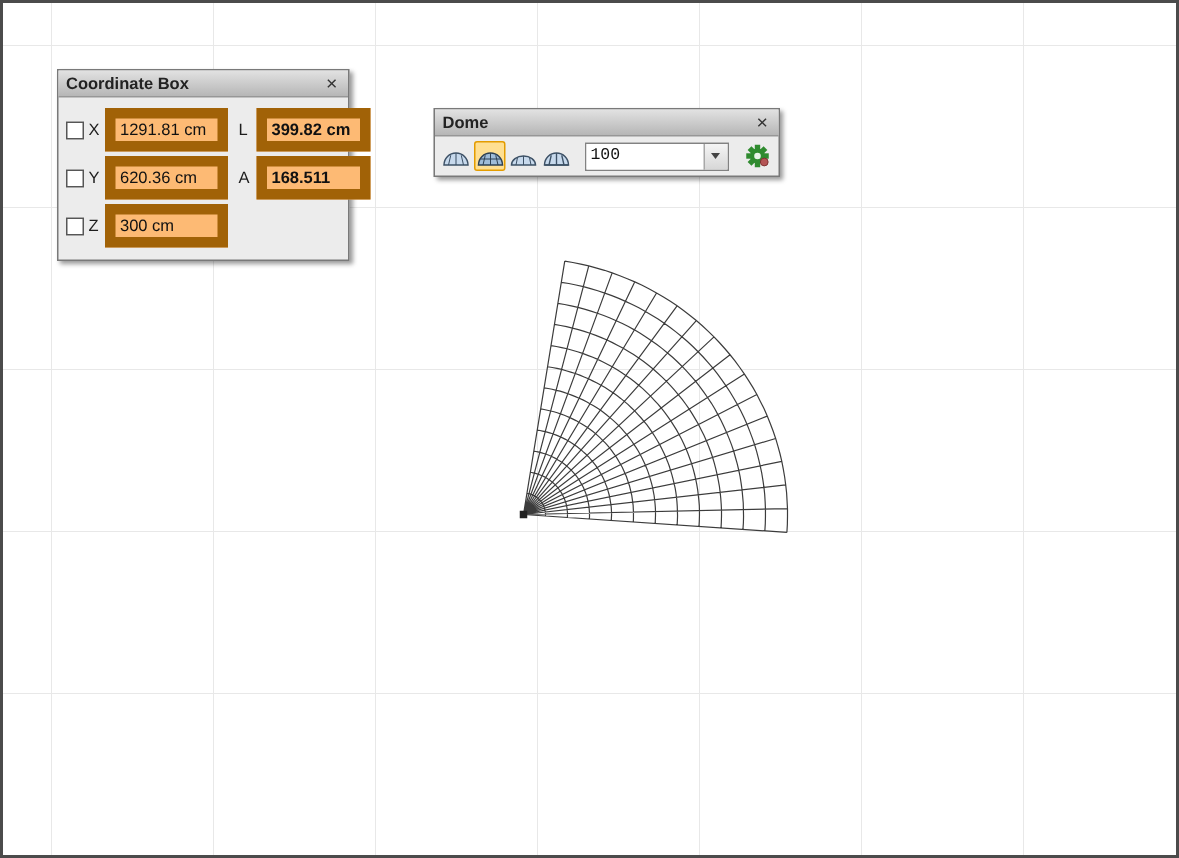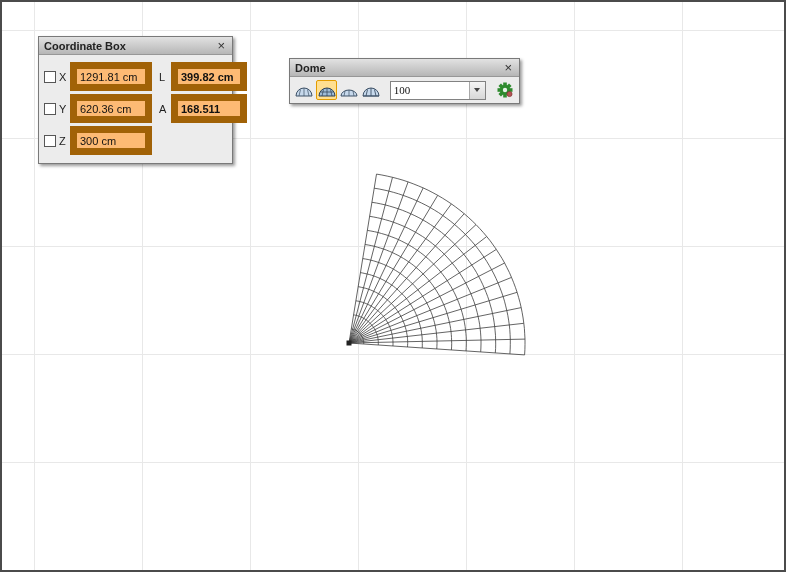--- a/index.html
+++ b/index.html
@@ -35,40 +35,40 @@
   .axis2{width:9px;flex:none;margin-left:7px;margin-right:3px;text-align:left;}
 
   
   .tools{display:flex;align-items:center;padding:3px 4px;gap:2px;}
   .tool{width:24px;height:20px;border:1px solid transparent;background:transparent;
     display:flex;align-items:center;justify-content:center;padding:0;cursor:pointer;}
   .tool.selected{background:var(--accent-bg,#ffdf91);border:1px solid var(--accent-border,#e39c00);
     border-radius:2px;}
   .combo{display:flex;margin-left:6px;border:1px solid #828282;background:#fff;height:17px;}
   .combo input{border:none;outline:none;width:72px;padding:0 3px;
-    font-family:Liberation Serif, serif;font-size:11px;color:#111;}
+    font-family:Liberation Mono, monospace;font-size:11px;color:#111;}
   .drop{width:15px;background:linear-gradient(#f5f5f5,#d7d7d7);border-left:1px solid #a8a8a8;
     display:flex;align-items:center;justify-content:center;cursor:pointer;}
   .tri{width:0;height:0;border-left:3px solid transparent;border-right:3px solid transparent;
     border-top:4px solid #444;}
   .gear{margin-left:7px;}
 </style>
 </head>
 <body>
 
 <div id="screen">
 
   <div id="canvas">
     <svg id="dome-svg" width="786" height="572">
         <path d="M347,341 L374.5,172.1 M347,341 L390.5,175.3 M347,341 L406.1,179.9 M347,341 L421.2,185.9 M347,341 L435.7,193.3 M347,341 L449.4,201.9 M347,341 L462.2,211.7 M347,341 L474.0,222.6 M347,341 L484.7,234.5 M347,341 L494.3,247.4 M347,341 L502.6,261.0 M347,341 L509.5,275.4 M347,341 L515.1,290.3 M347,341 L519.2,305.6 M347,341 L521.8,321.3 M347,341 L523.0,337.1 M347,341 L522.6,352.9 M349.3,326.9 L349.7,327.0 L350.2,327.1 L350.6,327.2 L351.1,327.3 L351.5,327.4 L351.9,327.6 L352.4,327.7 L352.8,327.9 L353.2,328.1 L353.6,328.3 L354.0,328.5 L354.4,328.7 L354.8,328.9 L355.2,329.2 L355.5,329.4 L355.9,329.7 L356.3,329.9 L356.6,330.2 L356.9,330.5 L357.3,330.8 L357.6,331.1 L357.9,331.5 L358.2,331.8 L358.5,332.1 L358.8,332.5 L359.0,332.8 L359.3,333.2 L359.5,333.6 L359.7,334.0 L360.0,334.3 L360.2,334.7 L360.4,335.1 L360.5,335.5 L360.7,335.9 L360.9,336.4 L361.0,336.8 L361.1,337.2 L361.2,337.6 L361.3,338.1 L361.4,338.5 L361.5,338.9 L361.6,339.4 L361.6,339.8 L361.6,340.2 L361.7,340.7 L361.7,341.1 L361.7,341.6 L361.6,342.0 M351.6,312.9 L352.5,313.0 L353.4,313.2 L354.3,313.4 L355.1,313.6 L356.0,313.9 L356.9,314.2 L357.7,314.5 L358.5,314.8 L359.4,315.2 L360.2,315.5 L361.0,315.9 L361.8,316.4 L362.6,316.8 L363.3,317.3 L364.1,317.8 L364.8,318.3 L365.5,318.9 L366.2,319.5 L366.9,320.0 L367.5,320.6 L368.2,321.3 L368.8,321.9 L369.4,322.6 L370.0,323.3 L370.5,324.0 L371.0,324.7 L371.5,325.4 L372.0,326.1 L372.5,326.9 L372.9,327.7 L373.3,328.5 L373.7,329.3 L374.1,330.1 L374.4,330.9 L374.7,331.7 L375.0,332.5 L375.3,333.4 L375.5,334.2 L375.7,335.1 L375.9,336.0 L376.0,336.8 L376.1,337.7 L376.2,338.6 L376.3,339.5 L376.3,340.3 L376.3,341.2 L376.3,342.1 L376.3,343.0 M353.9,298.8 L355.2,299.0 L356.6,299.3 L357.9,299.6 L359.2,299.9 L360.5,300.3 L361.8,300.7 L363.1,301.2 L364.3,301.7 L365.6,302.2 L366.8,302.8 L368.0,303.4 L369.2,304.1 L370.3,304.8 L371.5,305.5 L372.6,306.2 L373.7,307.0 L374.8,307.8 L375.8,308.7 L376.8,309.6 L377.8,310.5 L378.8,311.4 L379.7,312.4 L380.6,313.4 L381.4,314.4 L382.3,315.4 L383.1,316.5 L383.8,317.6 L384.5,318.7 L385.2,319.9 L385.9,321.0 L386.5,322.2 L387.1,323.4 L387.6,324.6 L388.1,325.8 L388.6,327.1 L389.0,328.3 L389.4,329.6 L389.7,330.9 L390.0,332.2 L390.3,333.5 L390.5,334.8 L390.7,336.1 L390.8,337.4 L390.9,338.7 L391.0,340.0 L391.0,341.3 L391.0,342.7 L390.9,344.0 M356.2,284.7 L358.0,285.0 L359.7,285.4 L361.5,285.8 L363.3,286.2 L365.0,286.7 L366.7,287.3 L368.4,287.9 L370.1,288.6 L371.7,289.3 L373.4,290.1 L375.0,290.9 L376.6,291.8 L378.1,292.7 L379.6,293.6 L381.1,294.6 L382.6,295.7 L384.0,296.8 L385.4,297.9 L386.7,299.1 L388.1,300.3 L389.3,301.5 L390.6,302.8 L391.8,304.2 L392.9,305.5 L394.0,306.9 L395.1,308.3 L396.1,309.8 L397.1,311.3 L398.0,312.8 L398.9,314.3 L399.7,315.9 L400.5,317.5 L401.2,319.1 L401.8,320.8 L402.5,322.4 L403.0,324.1 L403.5,325.8 L404.0,327.5 L404.4,329.2 L404.7,330.9 L405.0,332.7 L405.3,334.4 L405.5,336.2 L405.6,337.9 L405.7,339.7 L405.7,341.5 L405.6,343.2 L405.5,345.0 M358.5,270.6 L360.7,271.0 L362.9,271.5 L365.1,272.0 L367.3,272.5 L369.5,273.2 L371.6,273.9 L373.8,274.7 L375.8,275.5 L377.9,276.4 L380.0,277.4 L382.0,278.4 L383.9,279.5 L385.9,280.6 L387.8,281.8 L389.6,283.0 L391.5,284.3 L393.3,285.7 L395.0,287.1 L396.7,288.6 L398.3,290.1 L399.9,291.7 L401.5,293.3 L403.0,294.9 L404.4,296.6 L405.8,298.4 L407.1,300.2 L408.4,302.0 L409.6,303.9 L410.7,305.8 L411.8,307.7 L412.9,309.6 L413.8,311.6 L414.7,313.7 L415.6,315.7 L416.3,317.8 L417.0,319.9 L417.7,322.0 L418.2,324.1 L418.7,326.3 L419.2,328.4 L419.5,330.6 L419.8,332.8 L420.1,335.0 L420.2,337.2 L420.3,339.4 L420.3,341.6 L420.3,343.8 L420.2,346.0 M360.8,256.6 L363.4,257.0 L366.1,257.5 L368.8,258.2 L371.4,258.8 L374.0,259.6 L376.6,260.5 L379.1,261.4 L381.6,262.4 L384.1,263.5 L386.6,264.6 L389.0,265.8 L391.3,267.1 L393.7,268.5 L395.9,269.9 L398.2,271.4 L400.4,273.0 L402.5,274.7 L404.6,276.4 L406.6,278.1 L408.6,279.9 L410.5,281.8 L412.4,283.7 L414.1,285.7 L415.9,287.8 L417.5,289.9 L419.1,292.0 L420.6,294.2 L422.1,296.4 L423.5,298.7 L424.8,301.0 L426.0,303.4 L427.2,305.8 L428.3,308.2 L429.3,310.6 L430.2,313.1 L431.0,315.6 L431.8,318.2 L432.5,320.7 L433.1,323.3 L433.6,325.9 L434.1,328.5 L434.4,331.1 L434.7,333.8 L434.9,336.4 L435.0,339.0 L435.0,341.7 L434.9,344.3 L434.8,347.0 M363.1,242.5 L366.2,243.0 L369.3,243.6 L372.4,244.3 L375.4,245.2 L378.5,246.1 L381.5,247.0 L384.5,248.1 L387.4,249.3 L390.3,250.5 L393.1,251.9 L396.0,253.3 L398.7,254.8 L401.4,256.4 L404.1,258.1 L406.7,259.9 L409.3,261.7 L411.8,263.6 L414.2,265.6 L416.6,267.6 L418.9,269.8 L421.1,271.9 L423.2,274.2 L425.3,276.5 L427.3,278.9 L429.3,281.3 L431.1,283.8 L432.9,286.4 L434.6,289.0 L436.2,291.7 L437.8,294.4 L439.2,297.1 L440.5,299.9 L441.8,302.7 L443.0,305.6 L444.1,308.5 L445.0,311.4 L445.9,314.4 L446.7,317.4 L447.4,320.4 L448.1,323.4 L448.6,326.4 L449.0,329.5 L449.3,332.6 L449.5,335.6 L449.6,338.7 L449.7,341.8 L449.6,344.9 L449.4,348.0 M365.4,228.4 L368.9,229.0 L372.5,229.7 L376.0,230.5 L379.5,231.5 L383.0,232.5 L386.4,233.6 L389.8,234.9 L393.2,236.2 L396.5,237.6 L399.7,239.2 L402.9,240.8 L406.1,242.5 L409.2,244.3 L412.3,246.3 L415.2,248.3 L418.2,250.4 L421.0,252.5 L423.8,254.8 L426.5,257.1 L429.1,259.6 L431.7,262.1 L434.1,264.7 L436.5,267.3 L438.8,270.0 L441.0,272.8 L443.2,275.7 L445.2,278.6 L447.1,281.6 L449.0,284.6 L450.7,287.7 L452.4,290.8 L453.9,294.0 L455.4,297.3 L456.7,300.5 L457.9,303.8 L459.1,307.2 L460.1,310.6 L461.0,314.0 L461.8,317.4 L462.5,320.9 L463.1,324.4 L463.5,327.8 L463.9,331.4 L464.2,334.9 L464.3,338.4 L464.3,341.9 L464.2,345.4 L464.0,349.0 M367.6,214.3 L371.7,215.0 L375.7,215.8 L379.6,216.7 L383.6,217.8 L387.5,218.9 L391.3,220.2 L395.2,221.6 L398.9,223.1 L402.7,224.7 L406.3,226.4 L409.9,228.3 L413.5,230.2 L417.0,232.3 L420.4,234.4 L423.8,236.7 L427.1,239.0 L430.3,241.5 L433.4,244.0 L436.4,246.7 L439.4,249.4 L442.3,252.2 L445.0,255.1 L447.7,258.1 L450.3,261.2 L452.8,264.3 L455.2,267.5 L457.5,270.8 L459.6,274.1 L461.7,277.6 L463.7,281.0 L465.5,284.6 L467.3,288.2 L468.9,291.8 L470.4,295.5 L471.8,299.2 L473.1,303.0 L474.2,306.8 L475.2,310.6 L476.1,314.5 L476.9,318.4 L477.6,322.3 L478.1,326.2 L478.5,330.1 L478.8,334.1 L479.0,338.1 L479.0,342.0 L478.9,346.0 L478.7,349.9 M369.9,200.3 L374.4,201.0 L378.8,201.9 L383.3,202.9 L387.6,204.1 L392.0,205.4 L396.3,206.8 L400.5,208.3 L404.7,210.0 L408.8,211.8 L412.9,213.7 L416.9,215.7 L420.9,217.9 L424.8,220.2 L428.6,222.6 L432.3,225.1 L435.9,227.7 L439.5,230.4 L443.0,233.3 L446.4,236.2 L449.6,239.2 L452.8,242.3 L455.9,245.6 L458.9,248.9 L461.8,252.3 L464.5,255.8 L467.2,259.4 L469.7,263.0 L472.2,266.7 L474.5,270.5 L476.6,274.4 L478.7,278.3 L480.6,282.3 L482.4,286.3 L484.1,290.4 L485.7,294.6 L487.1,298.7 L488.3,303.0 L489.5,307.2 L490.5,311.5 L491.4,315.8 L492.1,320.2 L492.7,324.6 L493.1,328.9 L493.5,333.3 L493.6,337.7 L493.7,342.1 L493.6,346.5 L493.3,350.9 M372.2,186.2 L377.2,187.0 L382.0,188.0 L386.9,189.1 L391.7,190.4 L396.5,191.8 L401.2,193.4 L405.9,195.1 L410.5,196.9 L415.0,198.9 L419.5,201.0 L423.9,203.2 L428.3,205.6 L432.5,208.1 L436.7,210.7 L440.8,213.5 L444.8,216.4 L448.8,219.4 L452.6,222.5 L456.3,225.7 L459.9,229.0 L463.4,232.5 L466.8,236.0 L470.1,239.7 L473.3,243.4 L476.3,247.3 L479.2,251.2 L482.0,255.2 L484.7,259.3 L487.2,263.5 L489.6,267.7 L491.9,272.0 L494.0,276.4 L496.0,280.9 L497.8,285.4 L499.5,289.9 L501.1,294.5 L502.5,299.2 L503.7,303.9 L504.8,308.6 L505.8,313.3 L506.6,318.1 L507.3,322.9 L507.8,327.7 L508.1,332.6 L508.3,337.4 L508.3,342.3 L508.2,347.1 L507.9,351.9 M374.5,172.1 L379.9,173.0 L385.2,174.1 L390.5,175.3 L395.8,176.7 L401.0,178.2 L406.1,179.9 L411.2,181.8 L416.2,183.8 L421.2,185.9 L426.1,188.2 L430.9,190.7 L435.7,193.3 L440.3,196.0 L444.9,198.9 L449.4,201.9 L453.7,205.0 L458.0,208.3 L462.2,211.7 L466.2,215.2 L470.2,218.9 L474.0,222.6 L477.7,226.5 L481.3,230.5 L484.7,234.5 L488.1,238.7 L491.2,243.0 L494.3,247.4 L497.2,251.9 L500.0,256.4 L502.6,261.0 L505.0,265.8 L507.4,270.5 L509.5,275.4 L511.5,280.3 L513.4,285.3 L515.1,290.3 L516.6,295.4 L518.0,300.5 L519.2,305.6 L520.2,310.8 L521.1,316.0 L521.8,321.3 L522.4,326.5 L522.7,331.8 L523.0,337.1 L523.0,342.4 L522.9,347.7 L522.6,352.9 " fill="none" stroke="#3c3c3c" stroke-width="0.8"></path>
         <rect x="344.5" y="338.5" width="5" height="5" fill="#222"></rect>
       </svg>
   </div>
 
-  <div class="palette" style="left:36px;top:34px;width:193px;">
+  <div class="palette" style="left:36px;top:44px;width:193px;">
     <div class="titlebar">
       <span class="title">Coordinate Box</span>
       <span class="close">×</span>
     </div>
     <div class="pal-body">
       <div class="crow">
         <span class="cb"></span>
         <span class="axis">X</span>
         <input class="field w1" value="1291.81 cm" style="">
         <span class="axis2">L</span>
@@ -82,21 +82,21 @@
         <input class="field w2" value="168.511" style="">
       </div>
       <div class="crow">
         <span class="cb"></span>
         <span class="axis">Z</span>
         <input class="field w1" value="300 cm" style="">
       </div>
     </div>
   </div>
 
-  <div class="palette" style="left:287px;top:56px;width:229px;">
+  <div class="palette" style="left:287px;top:70px;width:229px;">
     <div class="titlebar">
       <span class="title">Dome</span>
       <span class="close">×</span>
     </div>
     <div class="tools">
       <button class="tool">
         <svg width="18" height="13" viewBox="0 0 18 13">
           <path d="M1,12 A8,8 0 0 1 17,12 Z" fill="#c7d9ec" stroke="#3d5166" stroke-width="1"></path>
           <path d="M9,4 L9,12 M5.5,5.5 L4,12 M12.5,5.5 L14,12" stroke="#3d5166" stroke-width="0.7" fill="none"></path>
         </svg>

